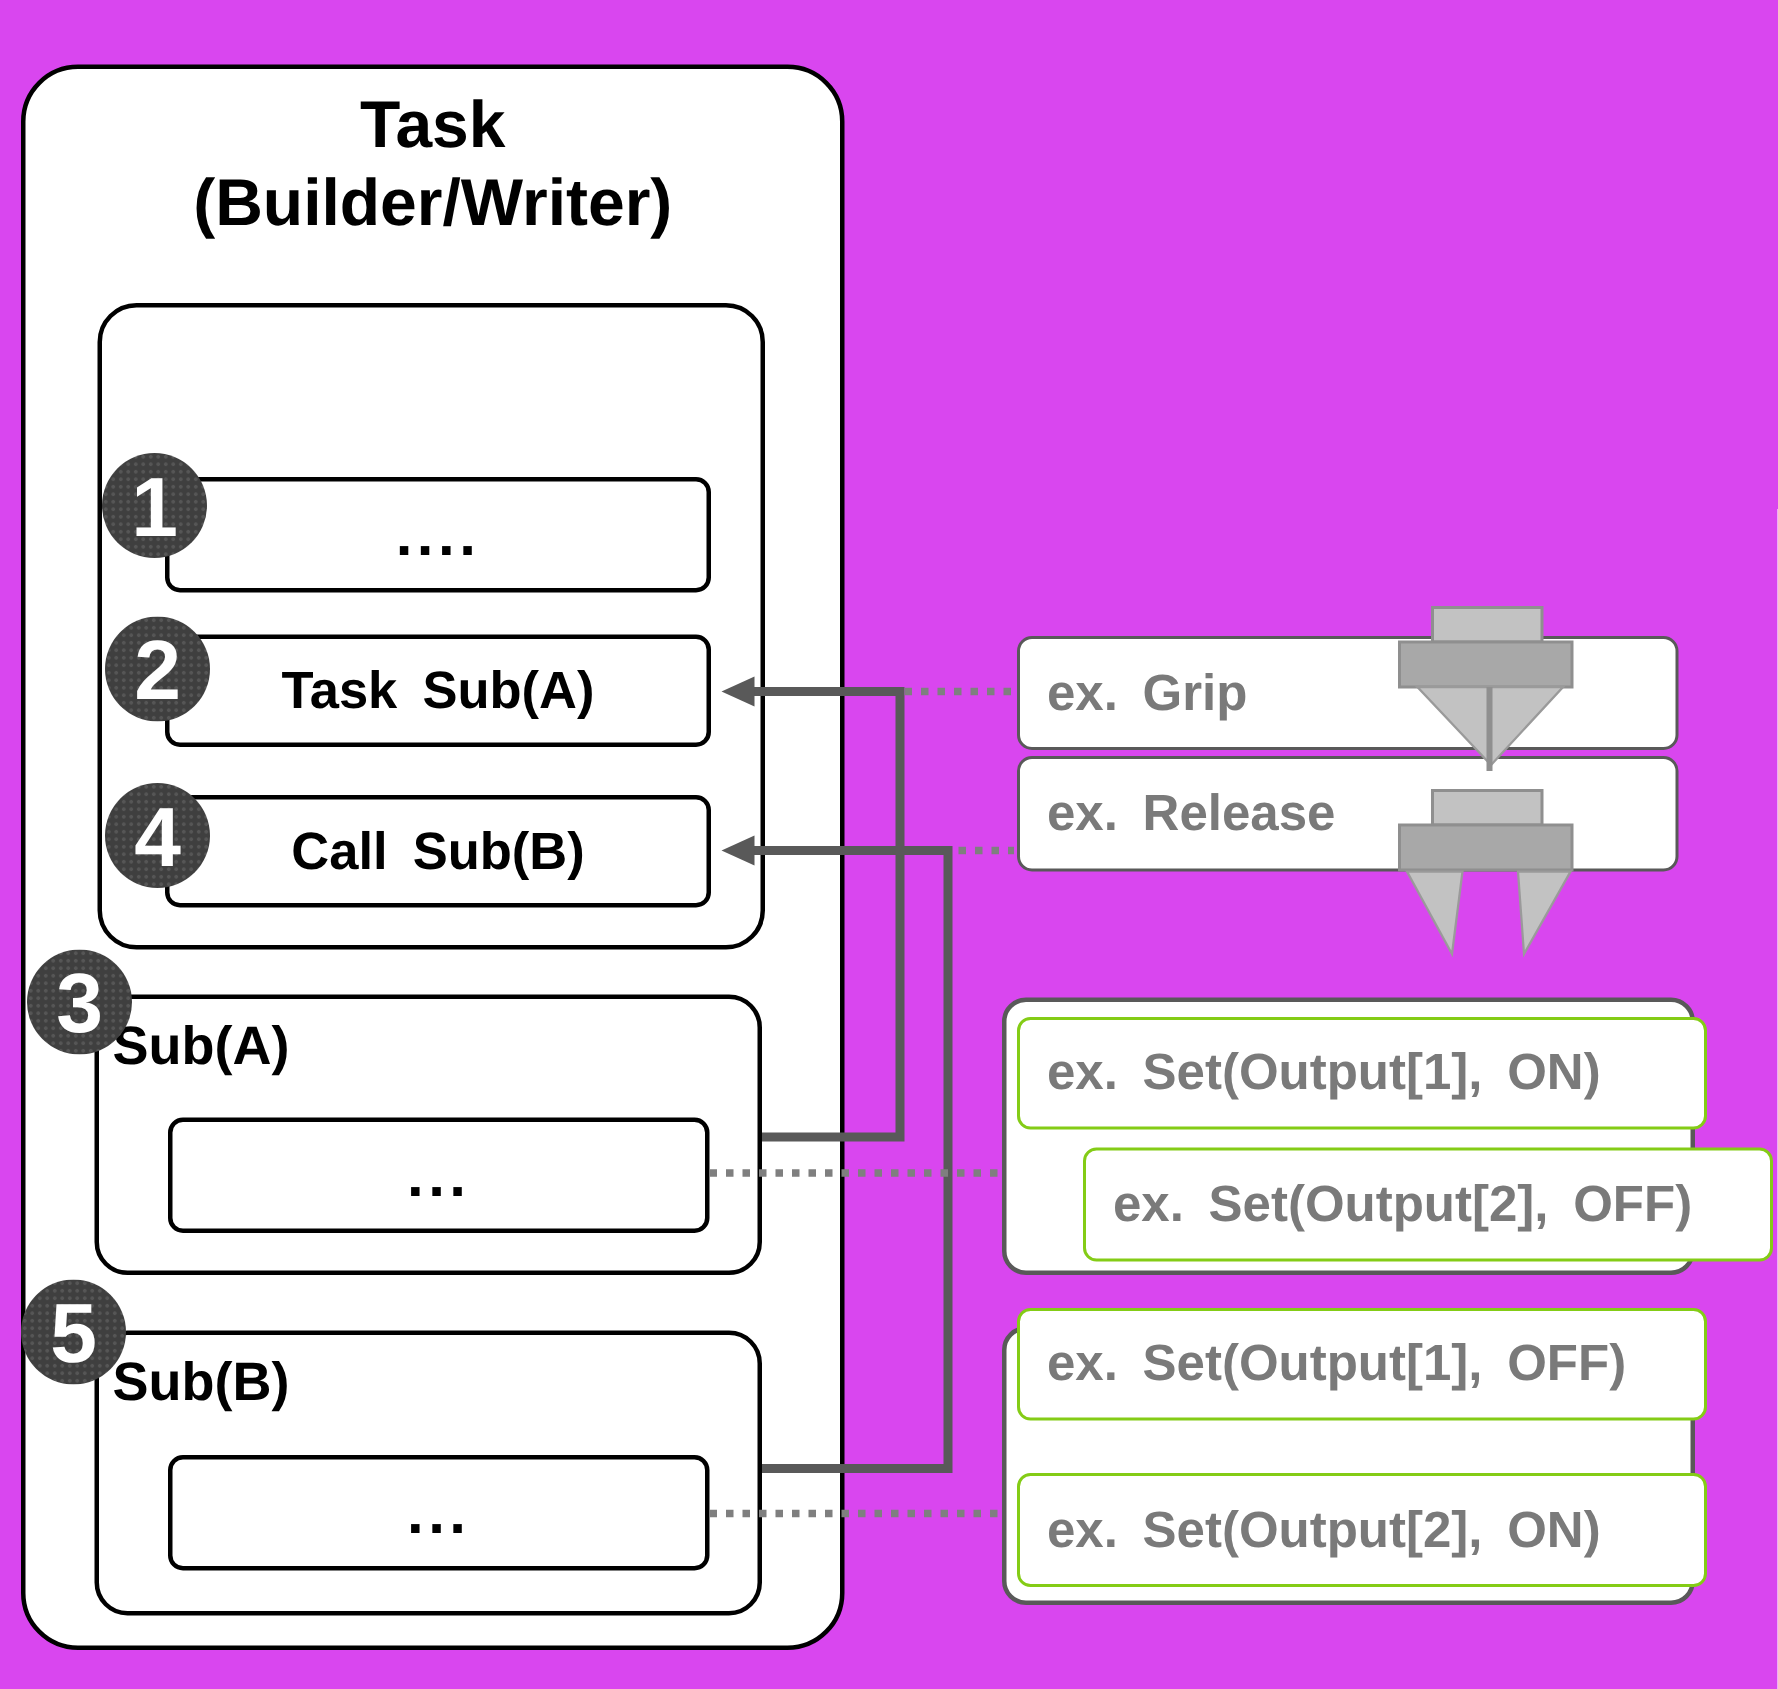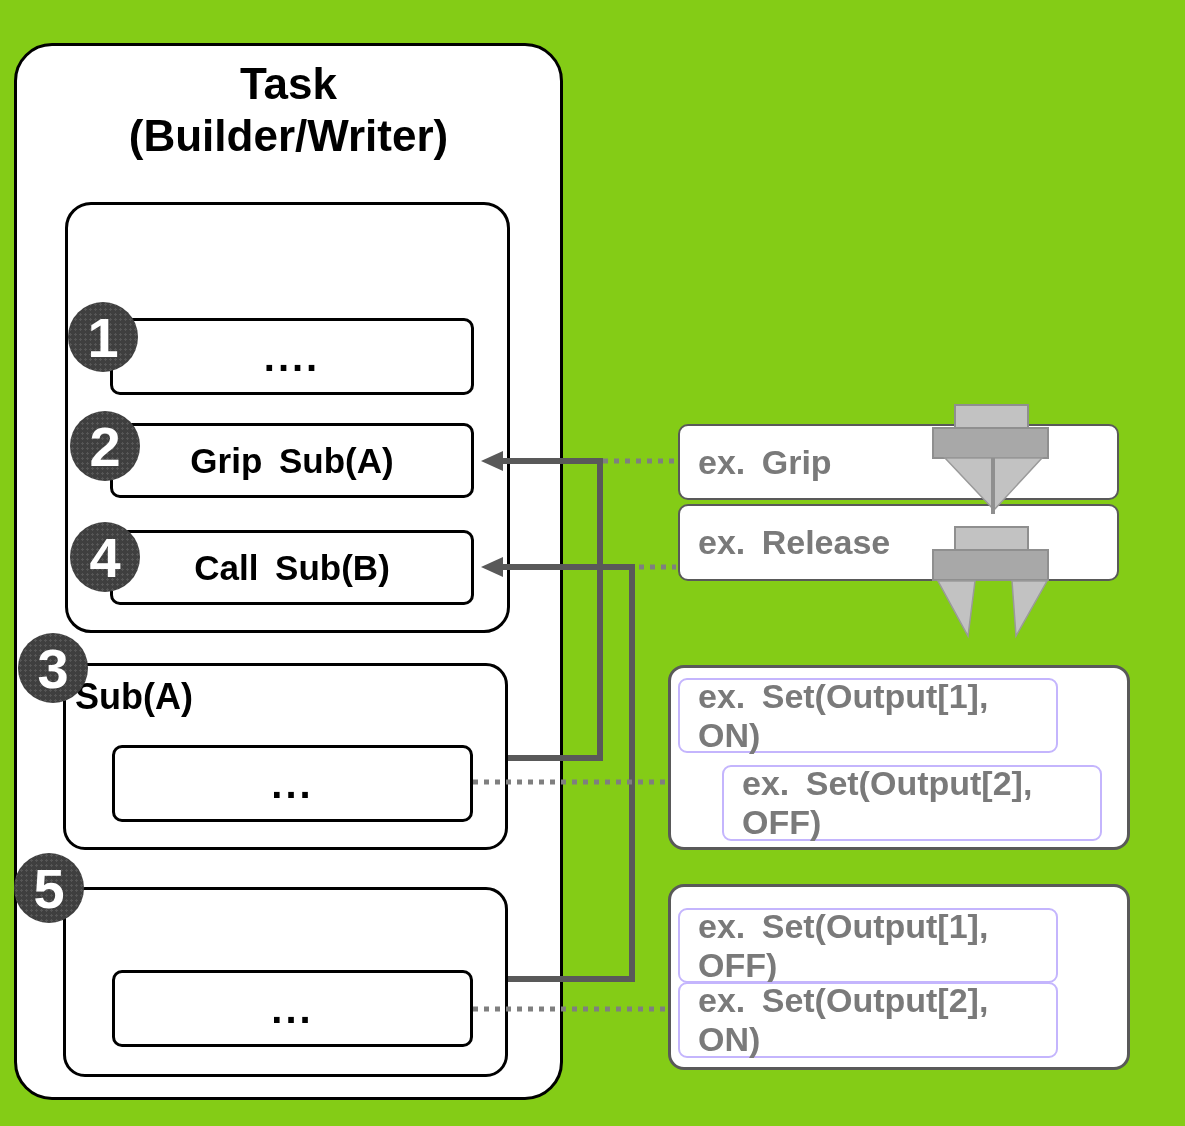--- a/index.html
+++ b/index.html
@@ -1,17 +1,17 @@
 <!DOCTYPE html>
 <html><head>
 <meta charset="utf-8">
 <style>
   html,body{margin:0;padding:0;background:#ffffff;}
   #canvas{
-    position:relative;width:1185px;height:1126px;background:#84cc16;overflow:hidden;
+    position:relative;width:1185px;height:1126px;background:#d946ef;overflow:hidden;
     font-family:"Liberation Sans",sans-serif;font-weight:bold;color:#000;
   }
   .abs{position:absolute;box-sizing:border-box;}
 
   
   .task-box{left:14px;top:43px;width:549px;height:1057px;border:3px solid #000;border-radius:38px;background:#fff;}
   .main-box{left:65px;top:202px;width:445px;height:431px;border:3px solid #000;border-radius:26px;background:#fff;}
   .sub-box{left:63px;width:445px;border:3px solid #000;border-radius:22px;background:#fff;}
   .sub-a{top:663px;height:187px;}
   .sub-b{top:887px;height:190px;}
@@ -45,25 +45,25 @@
   .c5{left:14px;top:853px;}
 
   
   .ex-box{left:678px;width:441px;border:2px solid #595959;border-radius:10px;background:#fff;
     display:flex;align-items:center;color:#7a7a7a;font-size:34px;padding-left:18px;}
   .ex-grip{top:424px;height:76px;}
   .ex-release{top:504px;height:77px;}
   .set-group{left:668px;width:462px;border:3px solid #595959;border-radius:16px;background:#fff;}
   .g1{top:665px;height:185px;}
   .g2{top:884px;height:186px;}
-  .set-box{left:678px;width:380px;border:2px solid #c4b5fd;border-radius:9px;background:#fff;
+  .set-box{left:678px;width:460px;border:2px solid #84cc16;border-radius:9px;background:#fff;
     display:flex;align-items:center;color:#7a7a7a;font-size:34px;padding-left:18px;}
   .s1a{top:678px;height:75px;}
   .s2a{top:765px;height:76px;margin-left:44px;}
-  .s1b{top:872px;height:75px;margin-top:36px;}
+  .s1b{top:872px;height:75px;}
   .s2b{top:982px;height:76px;}
 
   .overlay{left:0;top:0;width:1185px;height:1126px;z-index:5;pointer-events:none;}
 </style>
 </head>
 <body>
 
 <div id="canvas">
 
   <div class="abs task-box"></div>
@@ -71,33 +71,34 @@
     <div>Task</div>
     <div>(Builder/Writer)</div>
   </div>
 
   <div class="abs main-box"></div>
 
   <div class="abs step-box" style="top:318px;height:77px;">
     <span class="dots">....</span>
   </div>
   <div class="abs step-box" style="top:423px;height:75px;">
-    <span class="call-label lbl">Grip Sub(A)</span>
+    <span class="call-label lbl">Task Sub(A)</span>
   </div>
   <div class="abs step-box" style="top:530px;height:75px;text-align:center;">
     <span class="call-label lbl">Call Sub(B)</span>
   </div>
 
   <div class="abs sub-box sub-a"></div>
   <div class="abs sub-title a">Sub(A)</div>
   <div class="abs inner-box" style="top:745px;">
     <span class="dots">...</span>
   </div>
 
   <div class="abs sub-box sub-b"></div>
+  <div class="abs sub-title b">Sub(B)</div>
   <div class="abs inner-box" style="top:970px;">
     <span class="dots">...</span>
   </div>
 
   <div class="abs num-circle c1">
       <span>1</span>
     </div>
   <div class="abs num-circle c2">
       <span>2</span>
     </div>

